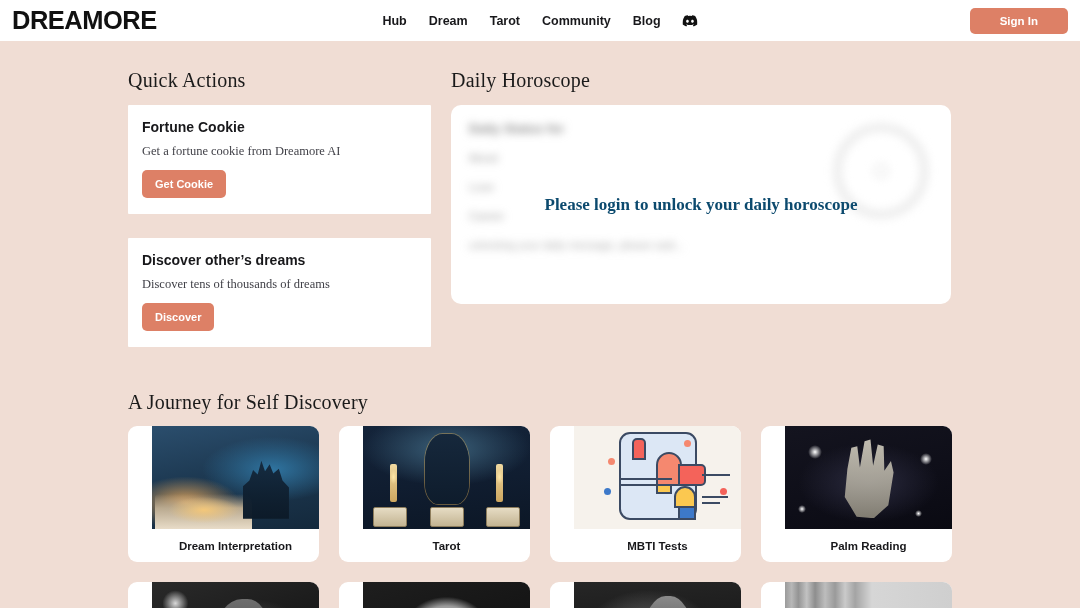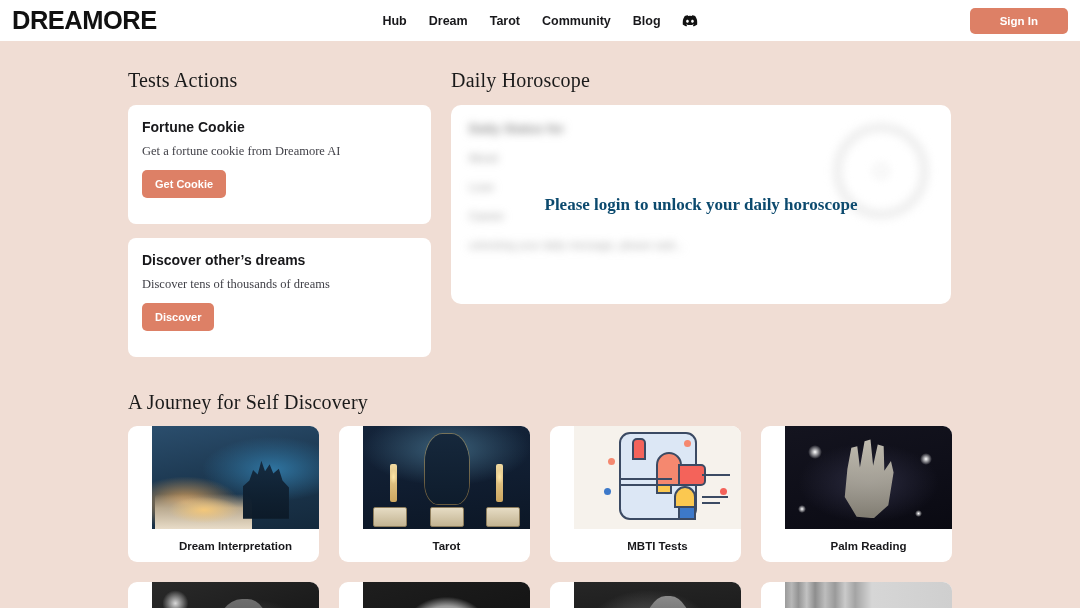--- a/index.html
+++ b/index.html
@@ -80,23 +80,23 @@
     grid-template-columns: 303px 500px;
     gap: 20px;
     padding-top: 28px;
   }
 
   .col-head { margin-bottom: 12px; height: 24px; }
 
   
   .qa-card {
     background: #ffffff;
-    border-radius: 8px;
-    padding: 14px 14px 26px 14px;
-    margin-bottom: 14px;
+    border-radius: 1px;
+    padding: 14px 14px 16px 14px;
+    margin-bottom: 24px;
   }
   .qa-title {
     font-size: 14px;
     font-weight: 700;
     color: #18181b;
     margin-bottom: 9px;
   }
   .qa-desc {
     font-family: "Liberation Serif", serif;
     font-size: 12.5px;
@@ -358,21 +358,21 @@
 
   <button class="signin-btn">Sign In</button>
 </div>
 
 <div class="page">
 
   <div class="top-grid">
 
     <div>
       <div class="col-head">
-        <div class="section-title">Tests Actions</div>
+        <div class="section-title">Quick Actions</div>
       </div>
 
       <div class="qa-card">
         <div class="qa-title">Fortune Cookie</div>
         <div class="qa-desc">Get a fortune cookie from Dreamore AI</div>
         <button class="qa-btn">Get Cookie</button>
       </div>
 
       <div class="qa-card">
         <div class="qa-title">Discover other’s dreams</div>

